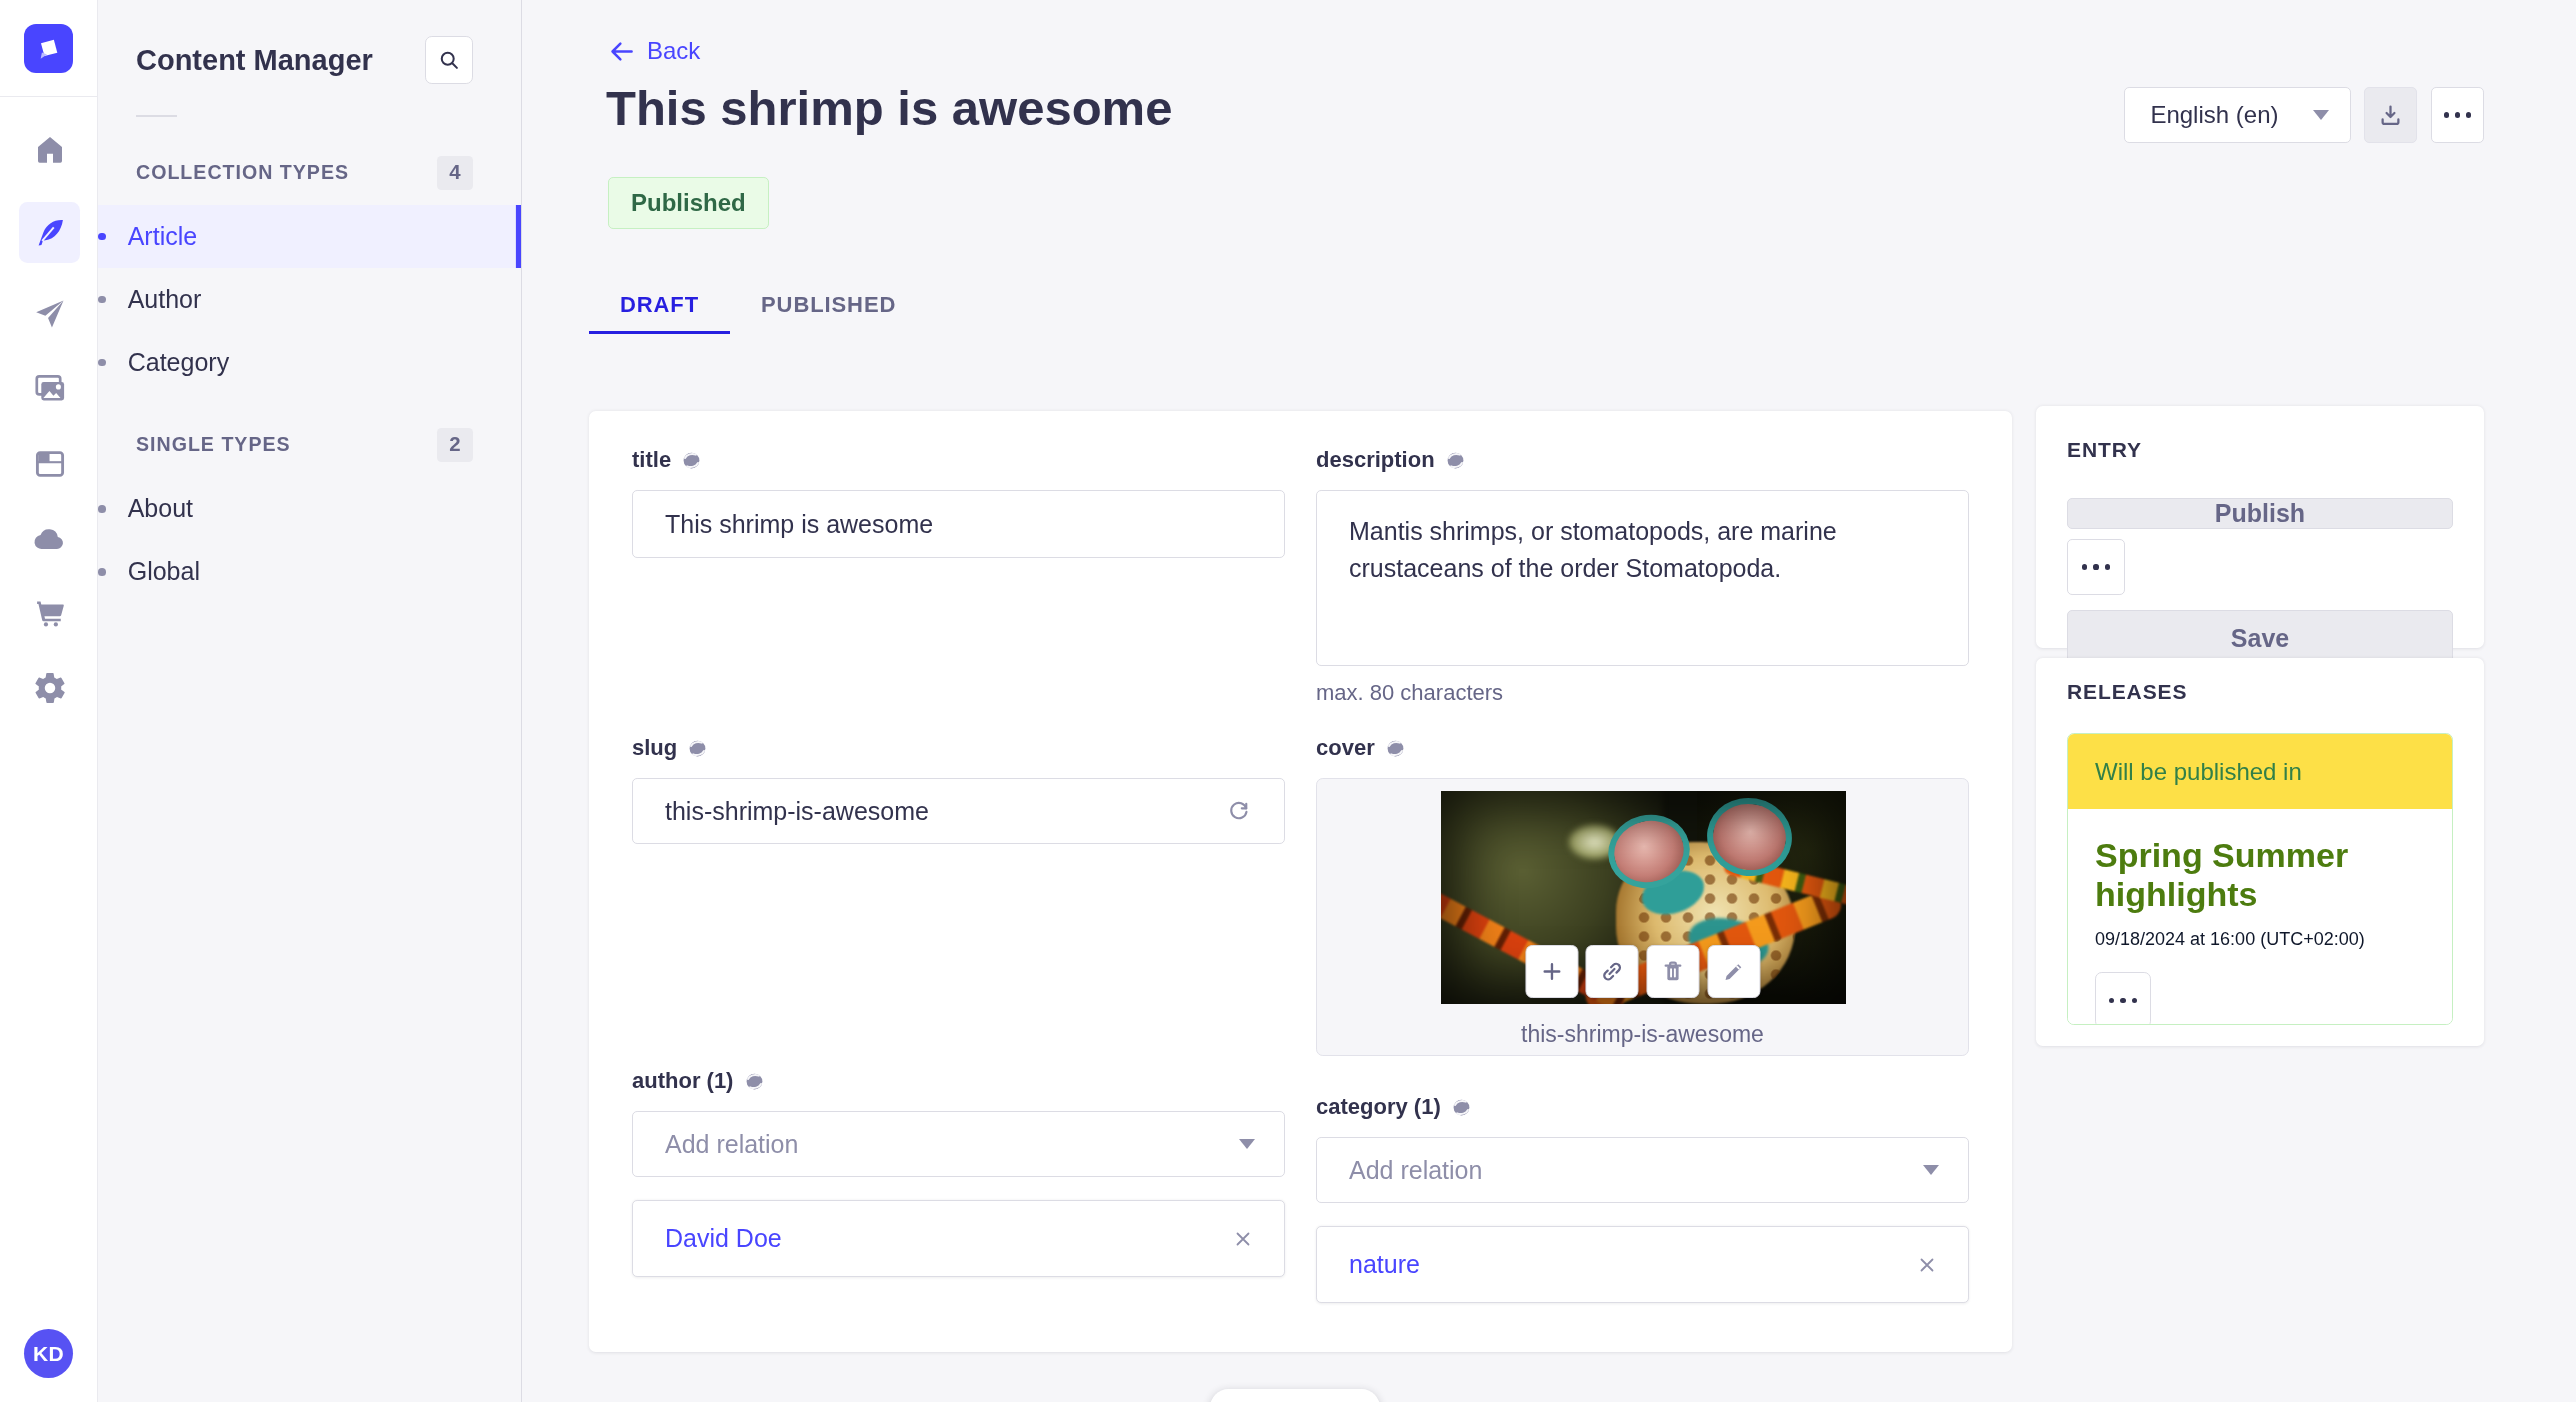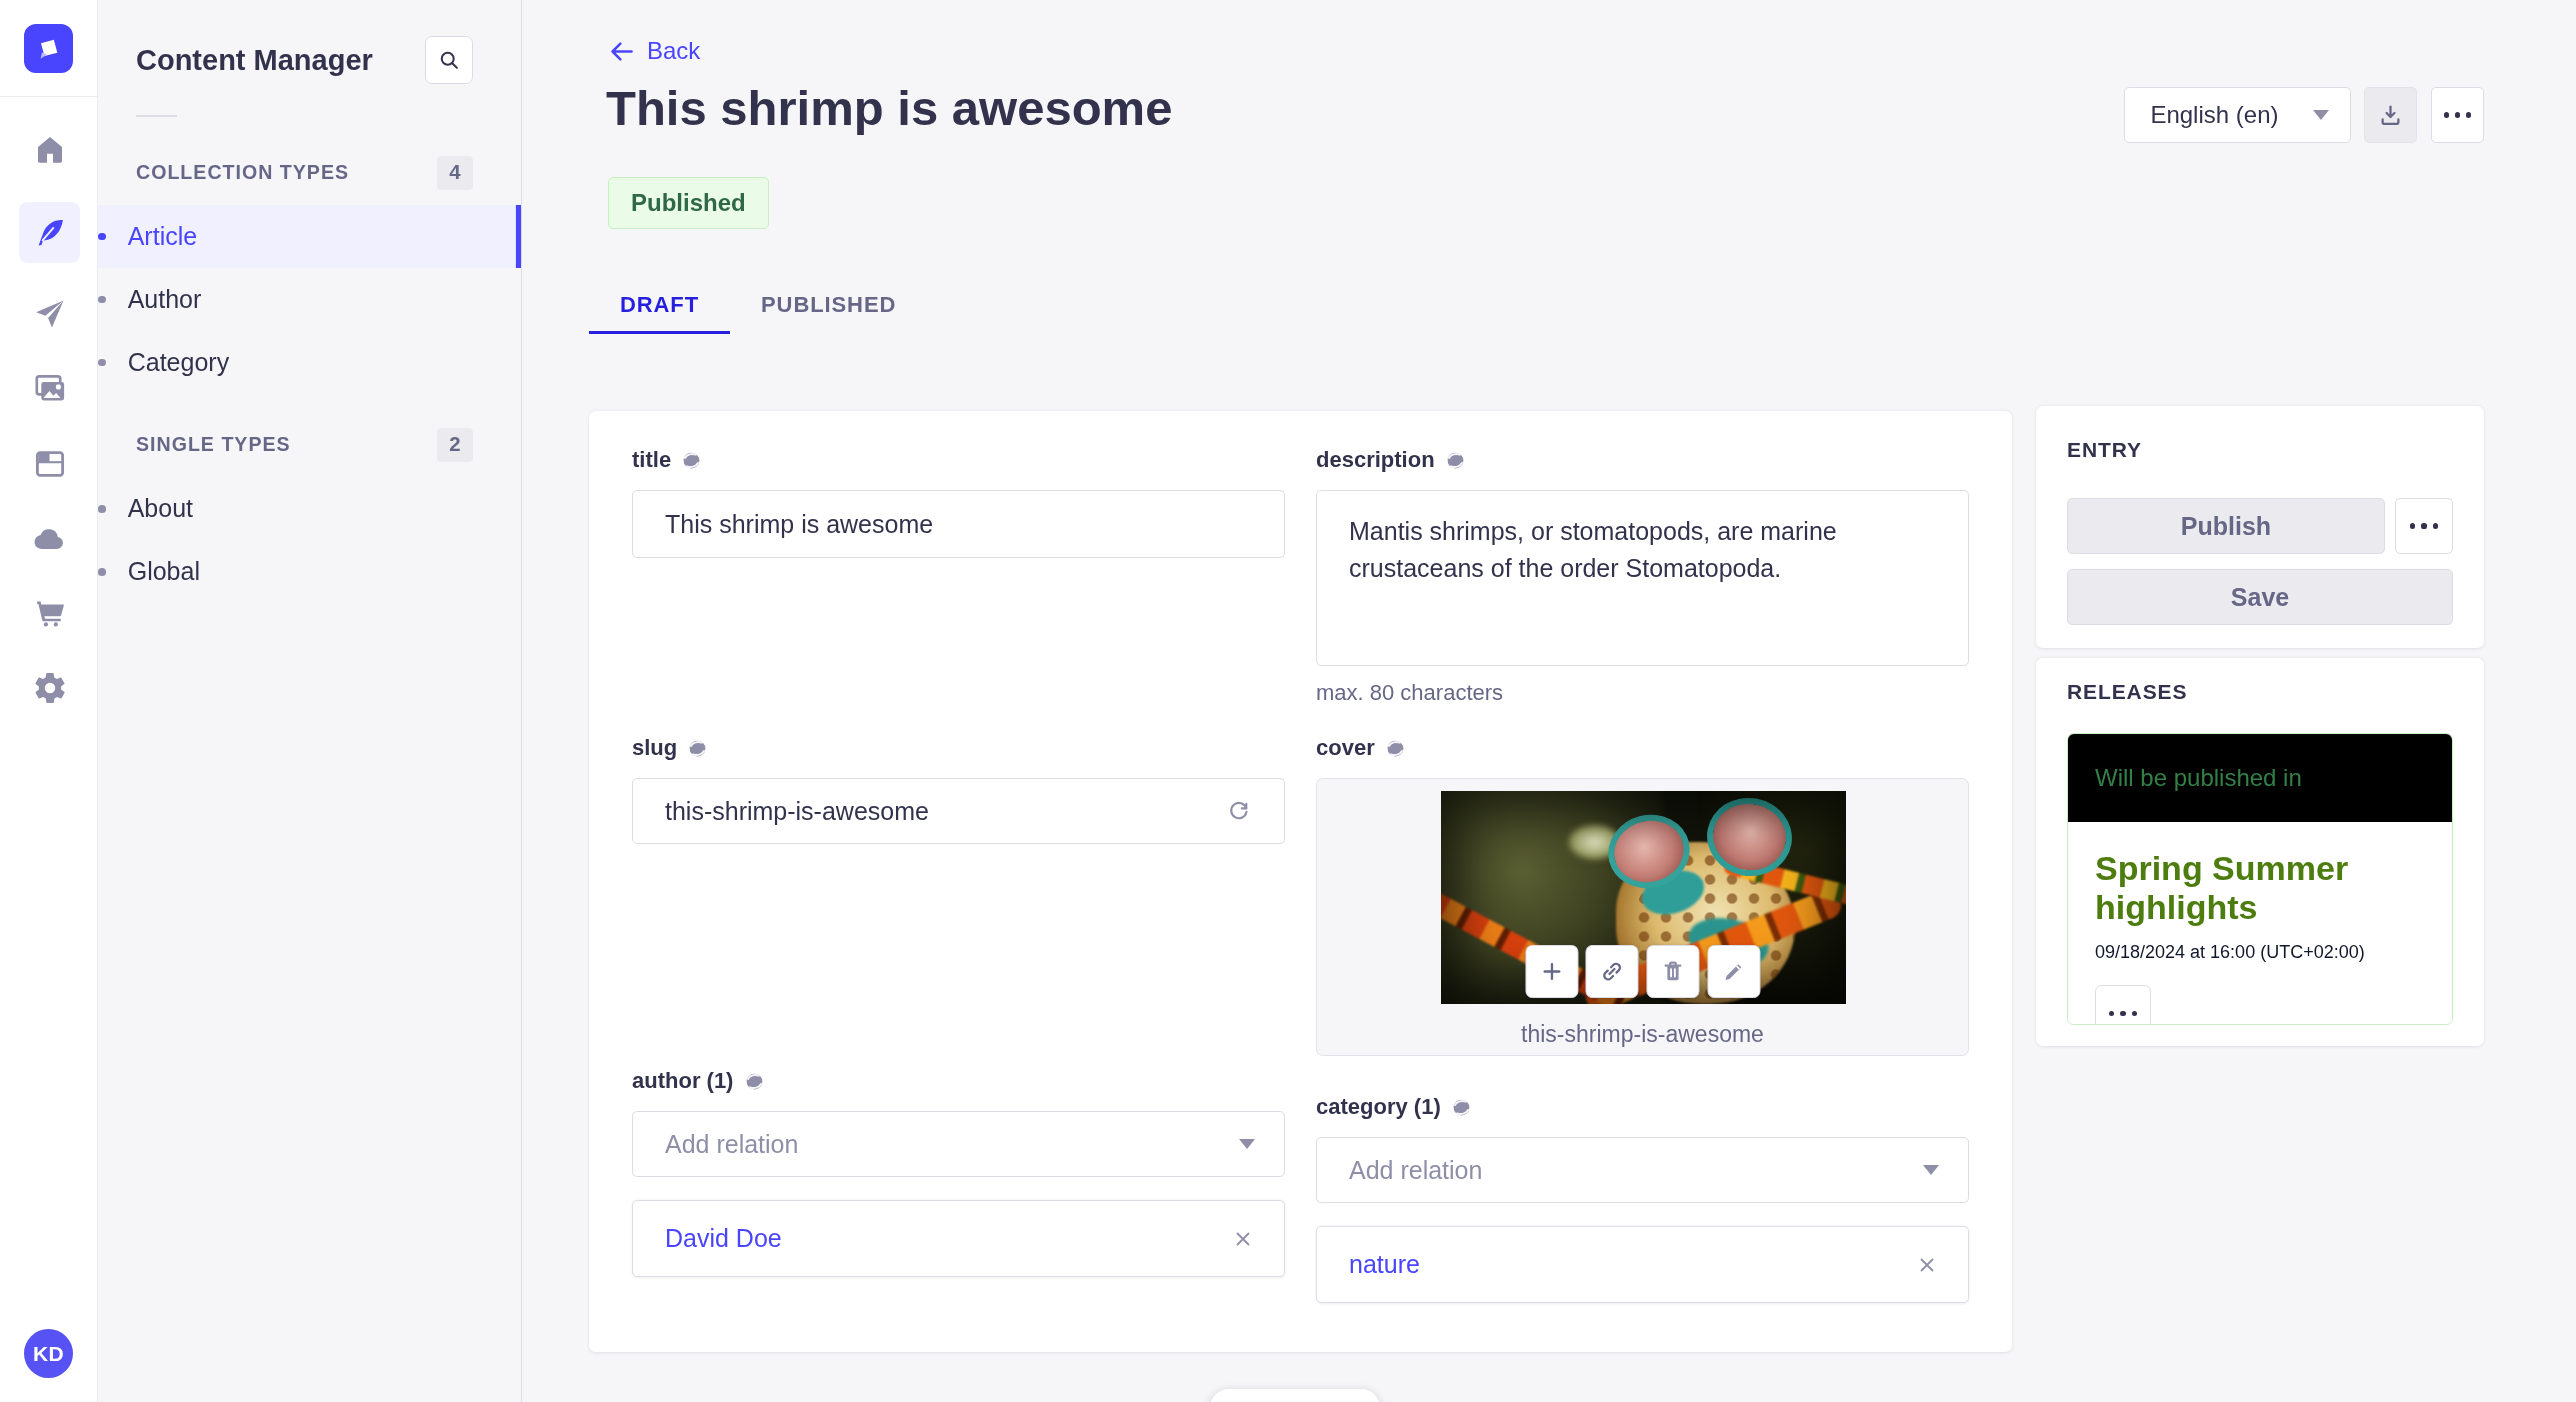--- a/index.html
+++ b/index.html
@@ -64,28 +64,28 @@
   .cover-img { position:absolute; left:124px; top:12px; width:405px; height:213px; overflow:hidden; background:#12140b; }
   .ci { position:absolute; }
   .cover-actions { position:absolute; left:50%; top:166px; transform:translateX(-50%); display:flex; gap:7.7px; }
   .icon-sq { width:53px; height:53px; background:#fff; border:0.9px solid #dcdce4; border-radius:6.8px; display:flex; align-items:center; justify-content:center; cursor:pointer; box-shadow:0 0.9px 2.6px rgba(33,33,52,0.15); }
   .cover-caption { position:absolute; left:0; right:0; top:242px; text-align:center; font-size:23px; color:#666687; }
 
   
   .side-card { position:absolute; left:1513px; width:448px; background:#fff; border-radius:6.8px; box-shadow:0 0.9px 3.4px rgba(33,33,52,0.1); }
   .entry-card { top:406px; height:242px; padding:32px 31px; }
   .panel-label { font-size:21px; font-weight:700; letter-spacing:0.9px; color:#32324d; }
-  .entry-btn-row { display:flex; gap:10px; margin-top:36px; }
+  .entry-btn-row { display:flex; gap:10px; margin-top:36px;flex-direction:column; }
   .btn-grey { flex:1; height:56px; background:#eaeaef; border:0.9px solid #dcdce4; border-radius:5.1px; font-size:25px; font-weight:600; color:#666687; cursor:pointer; font-family:inherit; }
   .btn-more { width:58px; height:56px; background:#fff; border:0.9px solid #dcdce4; border-radius:5.1px; display:flex; align-items:center; justify-content:center; cursor:pointer; flex:none; }
   .save-row { margin-top:15.3px; display:flex; }
 
   .releases-card { top:658px; height:388px; padding:22px 31px; }
   .release-box { margin-top:29px; border:0.9px solid #c6f0c2; border-radius:6.8px; overflow:hidden; height:292px; }
-  .release-head { height:88px; background:#000000; display:flex; align-items:center; padding:0 27px; font-size:24px; color:#328048; }
+  .release-head { height:75px; background:#fde047; display:flex; align-items:center; padding:0 27px; font-size:24px; color:#328048; }
   .release-body { background:#fff; padding:27px; }
   .release-name { font-size:34px; font-weight:700; color:#4d7c0f; }
   .release-date { margin-top:15.3px; font-size:18px; color:#0f172a; }
   .release-more { margin-top:22px; width:56px; height:56px; background:#fff; border:0.9px solid #dcdce4; border-radius:6.8px; display:flex; align-items:center; justify-content:center; cursor:pointer; }
 
   
   .locale-bar { position:absolute; top:87px; right:92px; display:flex; gap:13.6px; align-items:center; }
   .locale-select { width:227px; height:56px; background:#fff; border:0.9px solid #dcdce4; border-radius:5.1px; display:flex; align-items:center; justify-content:space-between; padding:0 20.4px 0 25.6px; cursor:pointer; }
   .locale-text { font-size:24px; color:#32324d; }
   .dl-btn { width:53px; height:56px; background:#eaeaef; border:0.9px solid #e2e2ea; border-radius:5.1px; display:flex; align-items:center; justify-content:center; cursor:pointer; }

